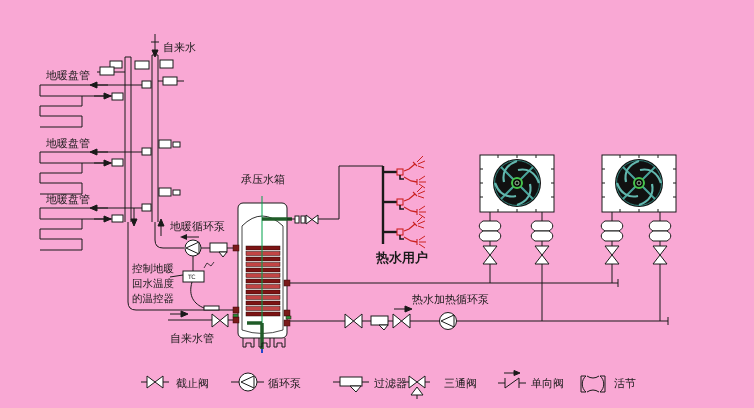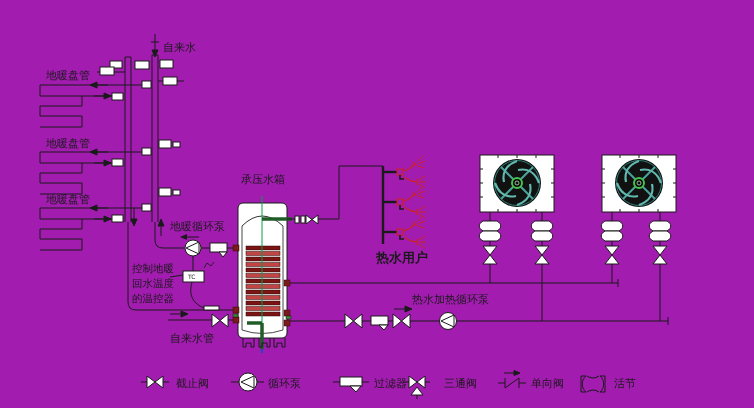--- a/index.html
+++ b/index.html
@@ -1,16 +1,16 @@
 <!DOCTYPE html>
 <html><head>
 <meta charset="utf-8">
 <style>
   html,body{margin:0;padding:0;background:#ffffff;}
-  #stage{position:relative;width:754px;height:408px;background:#a21caf;overflow:hidden;
+  #stage{position:relative;width:754px;height:408px;background:#f9a8d4;overflow:hidden;
          font-family:"DejaVu Sans","Liberation Sans",sans-serif;}
   svg{display:block;}
   text{font-family:"DejaVu Sans","Liberation Sans",sans-serif;fill:#1a1a1a;}
   .lbl{font-size:11px;}
   .lbl-big{font-size:13px;font-weight:bold;}
   .lbl-sm{font-size:10.5px;}
   .lbl-tiny{font-size:6px;}
 </style>
 </head>
 <body>

